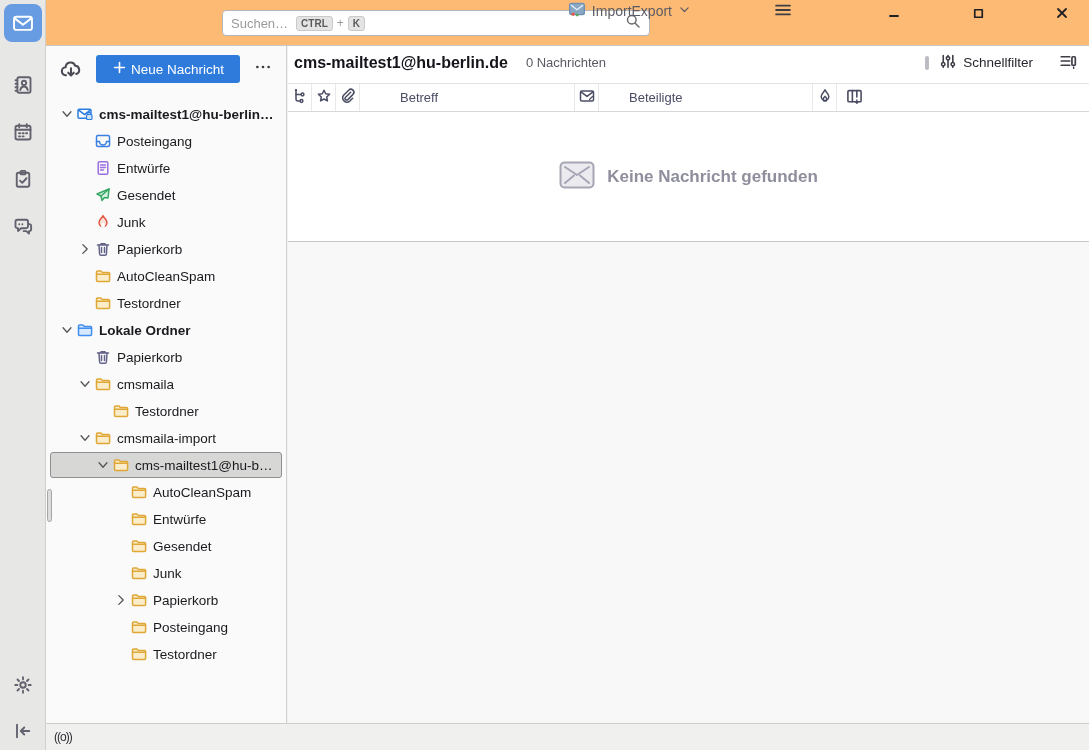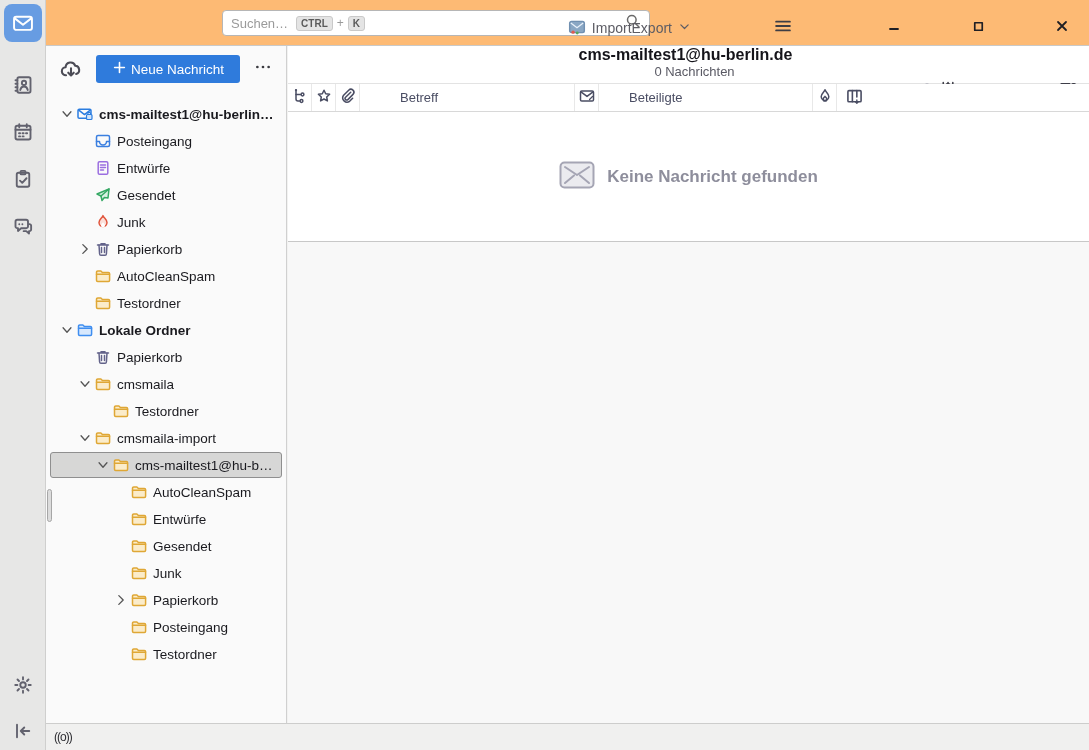--- a/index.html
+++ b/index.html
@@ -26,21 +26,21 @@
   .searchbox { position:absolute; left:176px; top:10px; width:428px; height:26px;
     background:#fff; border:1px solid #b6b6b6; border-radius:4px;
     display:flex; align-items:center; padding:0 8px; cursor:text; }
   .search-ph { color:#9a9a9a; font-size:13px; margin-right:8px; }
   kbd.chip { background:#e4e4e4; border:1px solid #cicfcf; border:1px solid #c9c9c9;
     border-radius:3px; font-family:"Liberation Sans",sans-serif; font-weight:bold;
     font-size:10px; color:#5a5a5a; padding:1px 4px; }
   .kbd-plus { color:#9a9a9a; font-size:12px; margin:0 4px; }
   .search-mag { margin-left:auto; color:#6a6a6a; }
   .topbar-right { position:absolute; right:10px; top:0; height:56px;
-    display:flex; align-items:center;gap:48px; }
+    display:flex; align-items:flex-start;gap:48px; }
   .ext-button { display:flex; align-items:center; gap:6px; color:#5c5c64;
     font-size:14px; cursor:pointer; margin-right:34px; }
   .hamburger { color:#3d3d44; cursor:pointer; margin-right:36px; }
   .winctl { width:34px; height:30px; display:flex; align-items:center;
     justify-content:center; color:#1f1f24; cursor:pointer; }
   .winctl + .winctl { margin-left:2px; }
 
   
   #folder-pane { position:absolute; left:46px; top:46px; width:241px; height:677px;
     background:#fafafa; border-right:1px solid #d0d0d0; overflow:hidden; }
@@ -63,21 +63,21 @@
   .ficon { width:16px; height:16px; flex:0 0 16px; margin:0 6px 0 2px;
     display:flex; align-items:center; justify-content:center; }
   .flabel { overflow:hidden; text-overflow:ellipsis; }
   .fp-scroll-thumb { position:absolute; left:1px; top:443px; width:5px; height:33px;
     background:#dcdcdc; border:1px solid #a6a6a6; border-radius:3px; }
 
   
   #main { position:absolute; left:288px; top:46px; width:801px; height:677px;
     background:#fff; display:flex; flex-direction:column; }
   .main-header { height:38px; border-bottom:1px solid #e3e3e3; display:flex;
-    align-items:center; padding:0 12px 4px 6px; background:#fff;flex-direction:column; }
+    align-items:center; padding:0 12px 4px 6px; background:#fff; }
   .mh-title { font-size:16px; font-weight:bold; color:#15141a; }
   .mh-count { font-size:13px; color:#5a5a64; margin-left:18px; }
   .mh-right { margin-left:auto; display:flex; align-items:center; }
   .pill-sep { width:4px; height:14px; border-radius:2px; background:#bcbcc4;
     margin-right:10px; }
   .qf-btn { display:flex; align-items:center; gap:7px; color:#26262e;
     font-size:13.5px; cursor:pointer; }
   .qf-btn svg { color:#3e3e48; }
   .display-opts { margin-left:26px; color:#3e3e48; cursor:pointer;
     display:flex; align-items:center; }

